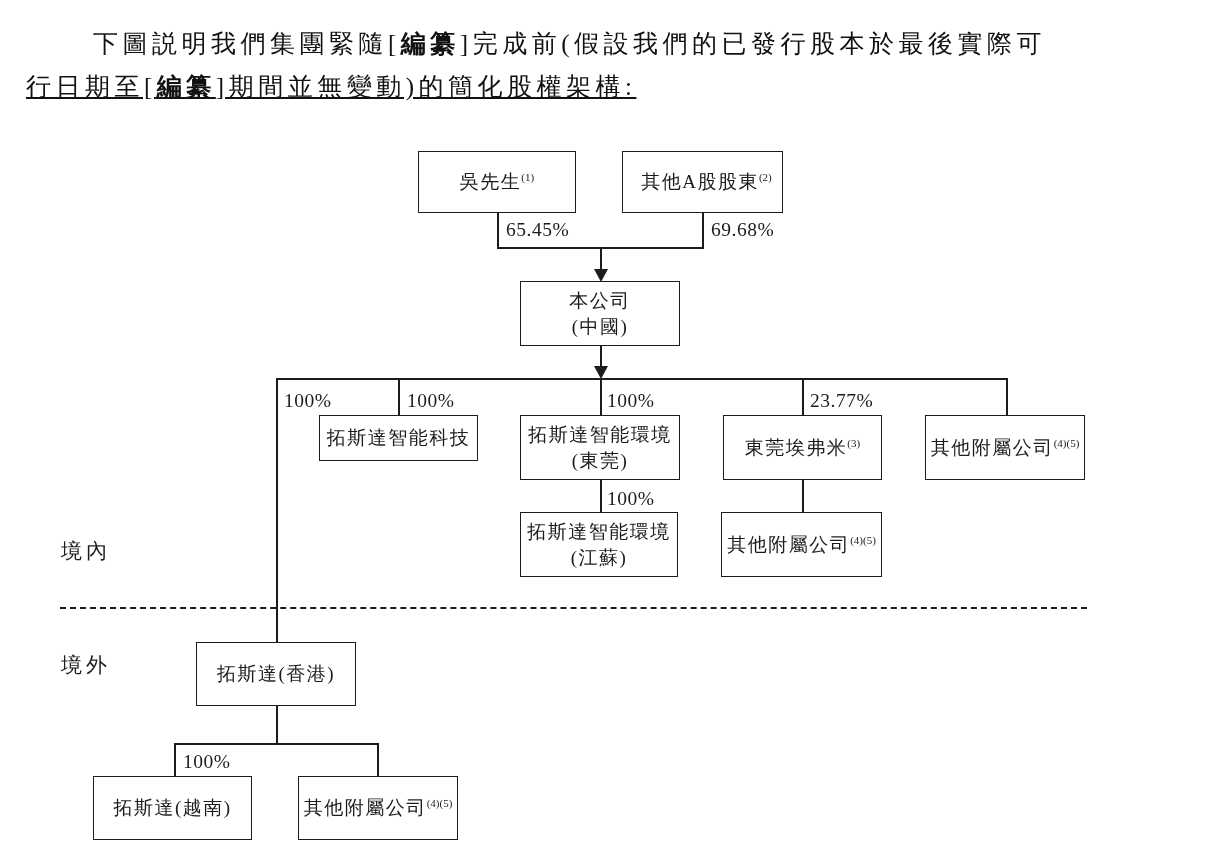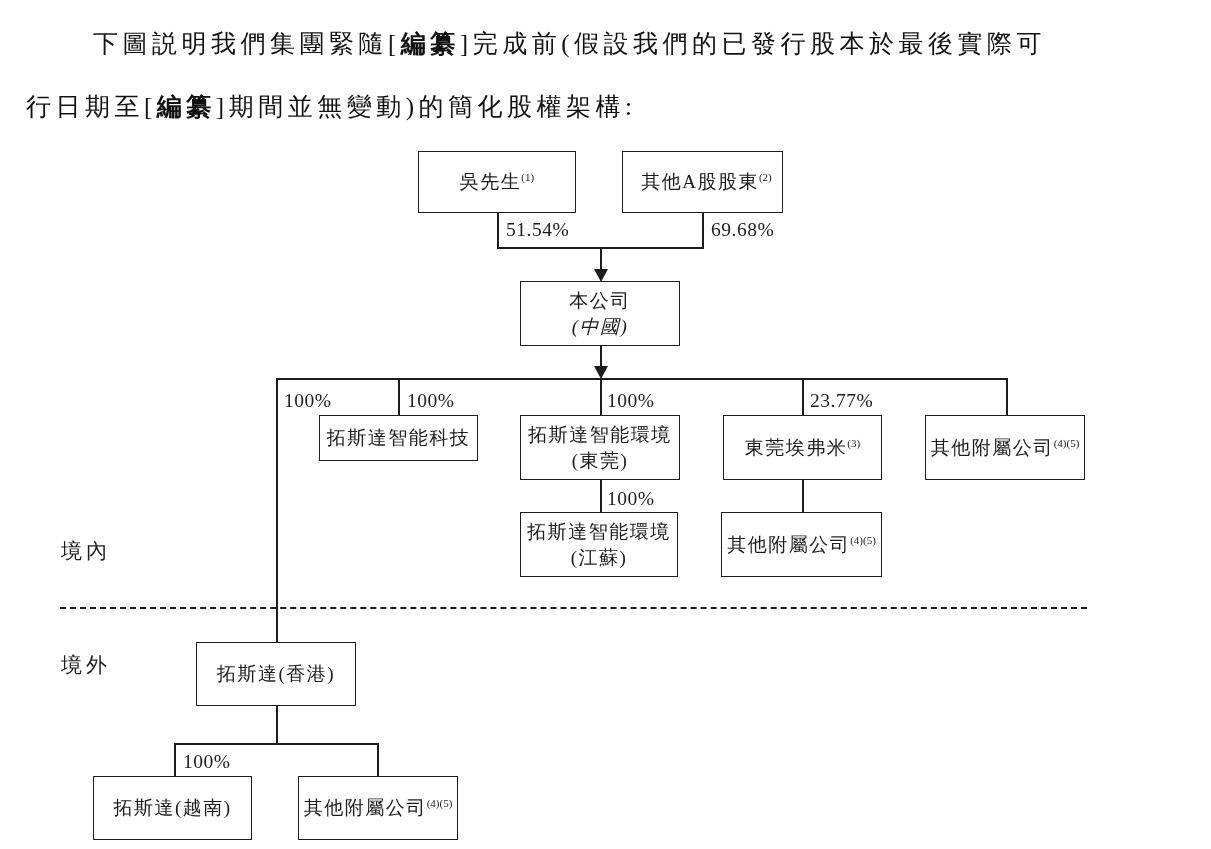--- a/index.html
+++ b/index.html
@@ -13,57 +13,57 @@
     color:#111;
   }
   .para-line b{font-weight:bold;}
   .box{
     position:absolute;border:1.6px solid #1c1c1c;background:#ffffff;
     display:flex;flex-direction:column;align-items:center;justify-content:center;
     text-align:center;font-size:19px;letter-spacing:1.5px;line-height:1.35;
     box-sizing:border-box;
   }
   .box sup{font-size:11px;letter-spacing:0;line-height:0;}
-  .it{font-style:italic;}
+  .it{}
   .line{position:absolute;background:#1c1c1c;}
   .vline{width:1.6px;}
   .hline{height:1.6px;}
   .dashed{position:absolute;height:0;border-top:2px dashed #1c1c1c;}
   .arrow-down{
     position:absolute;width:0;height:0;
     border-left:7px solid transparent;border-right:7px solid transparent;
     border-top:13px solid #1c1c1c;
   }
   .pct{position:absolute;font-size:19.5px;letter-spacing:0.5px;white-space:nowrap;}
   .region{position:absolute;font-size:21px;letter-spacing:4px;white-space:nowrap;}
 </style>
 </head>
 <body>
 
 <div class="page">
 
   <div class="para-line" style="left:93px;top:27px;"><span>下圖説明我們集團緊隨[</span><b>編纂</b><span>]完成前(假設我們的已發行股本於最後實際可</span></div>
-  <div class="para-line" style="left:26px;top:90px;"><span>行日期至[</span><b>編纂</b><span>]期間並無變動)的簡化股權架構:</span></div>
+  <div class="para-line" style="left:26px;top:70px;text-decoration:underline;"><span>行日期至[</span><b>編纂</b><span>]期間並無變動)的簡化股權架構:</span></div>
 
   <div>
 
     <div class="box" style="left:418px;top:151px;width:158px;height:62px;">
       <span><span>吳先生</span><sup>(1)</sup></span>
     </div>
     <div class="box" style="left:622px;top:151px;width:161px;height:62px;padding-left:8px;">
       <span><span>其他A股股東</span><sup>(2)</sup></span>
     </div>
 
     <div class="line vline" style="left:497px;top:213px;height:36px;"></div>
     <div class="line vline" style="left:702px;top:213px;height:36px;"></div>
     <div class="line hline" style="left:497px;top:247px;width:207px;"></div>
     <div class="line vline" style="left:600px;top:247px;height:24px;"></div>
     <div class="arrow-down" style="left:594px;top:269px;"></div>
 
-    <div class="pct" style="left:506px;top:219px;">51.54%</div>
+    <div class="pct" style="left:506px;top:219px;">65.45%</div>
     <div class="pct" style="left:711px;top:219px;">69.68%</div>
 
     <div class="box" style="left:520px;top:281px;width:160px;height:65px;justify-content:center;">
       <span>本公司</span>
       <span class="it">(中國)</span>
     </div>
 
     <div class="line vline" style="left:600px;top:346px;height:21px;"></div>
     <div class="arrow-down" style="left:594px;top:366px;"></div>
 

